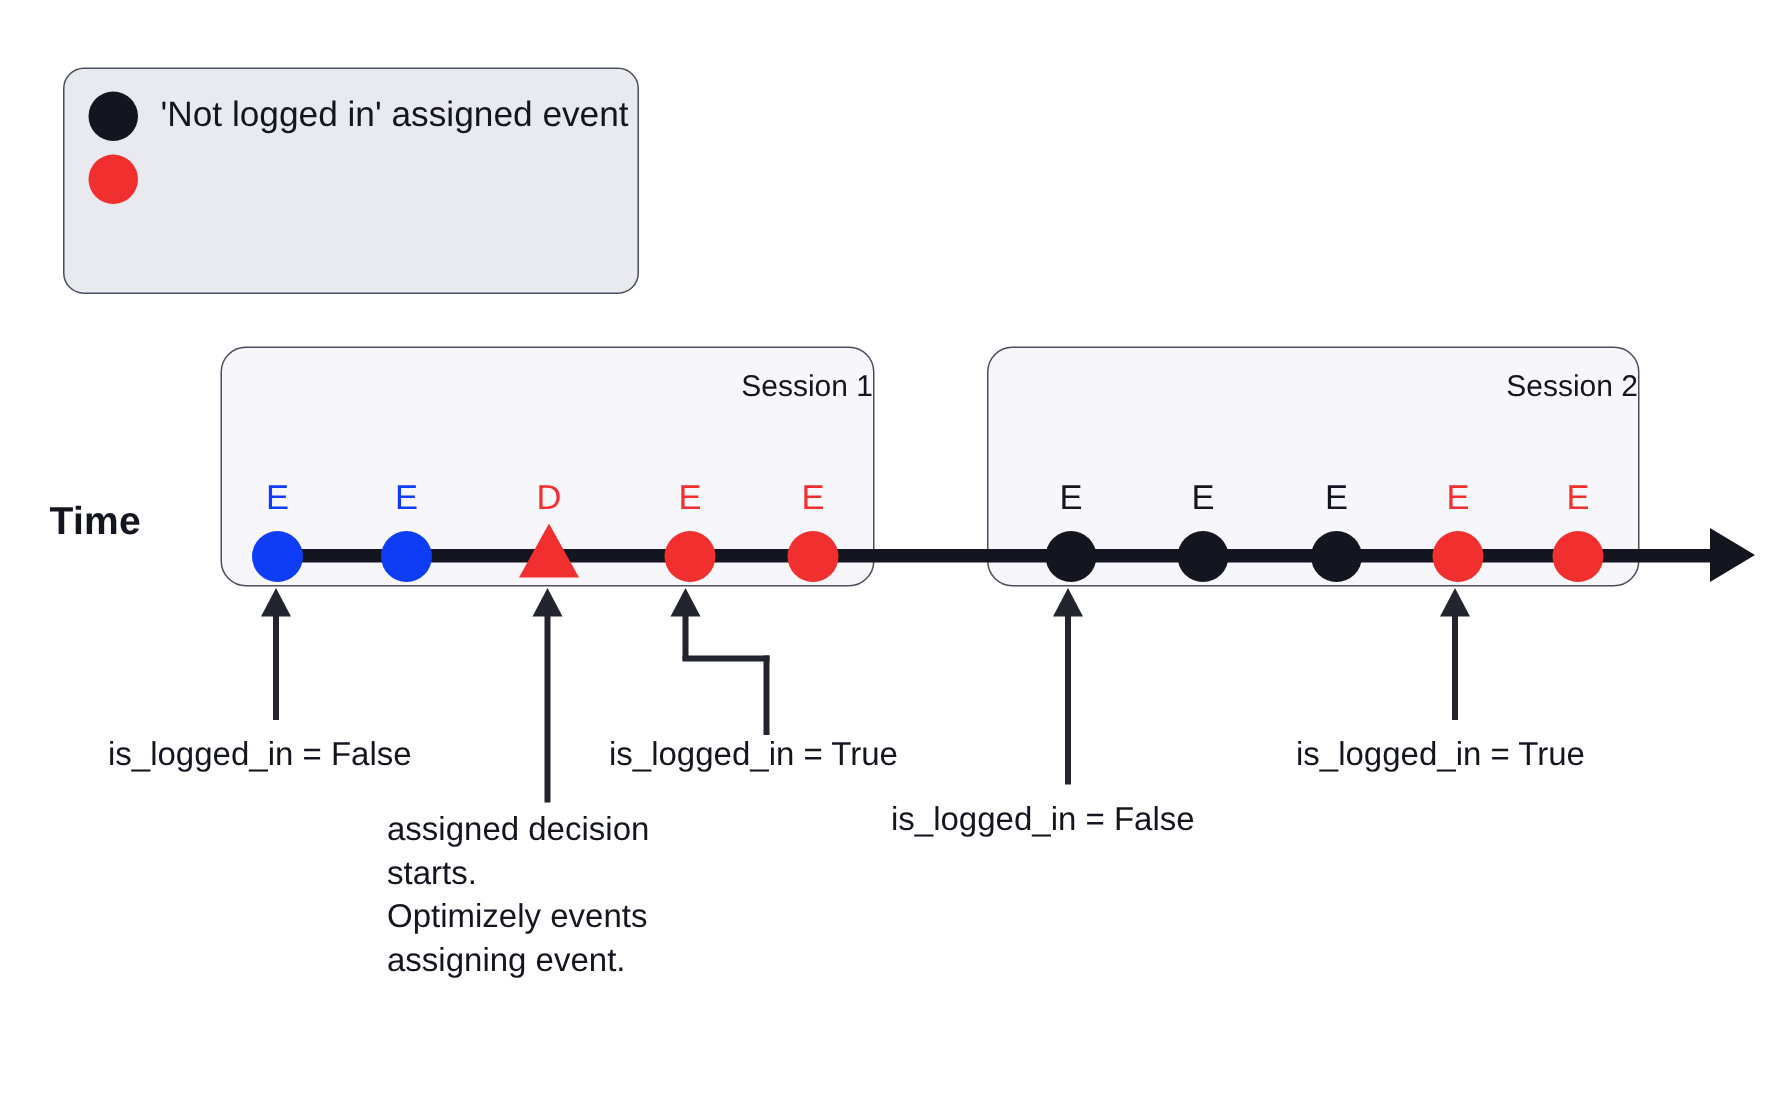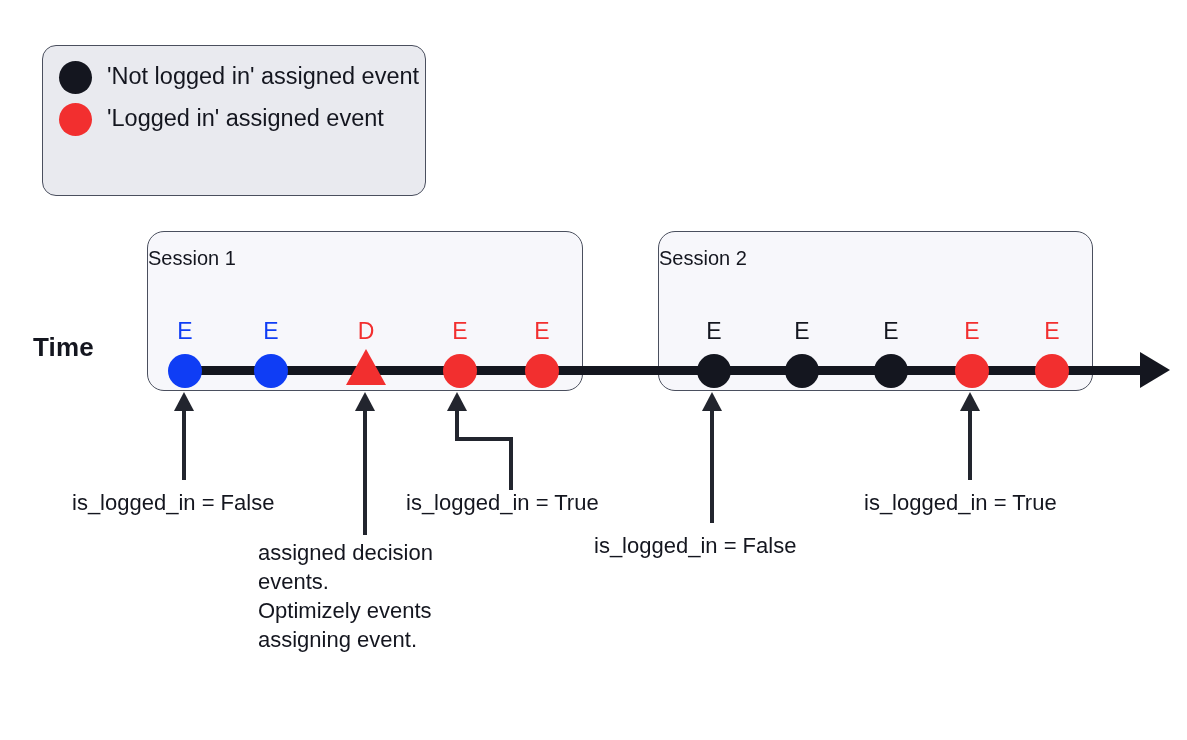--- a/index.html
+++ b/index.html
@@ -69,21 +69,21 @@
     background: #f7f7fb;
     border: 1.5px solid #4a4f5e;
     border-radius: 17px;
     box-sizing: border-box;
   }
   .session-title {
     position: absolute;
     top: 15px;
     left: 0;
     width: 100%;
-    text-align: left;
+    text-align: right;
     font-size: 20px;
     color: #14161f;
   }
 
   
   #axis-line {
     left: 176px;
     top: 366px;
     width: 970px;
     height: 9px;
@@ -155,21 +155,20 @@
 
 <div id="canvas">
 
   <div id="legend" class="abs">
     <div class="legend-row" style="top:10px;">
       <span class="legend-dot" style="background:#14161f;"></span>
       <span class="legend-label">'Not logged in' assigned event</span>
     </div>
     <div class="legend-row" style="top:52px;">
       <span class="legend-dot" style="background:#f22f2f;"></span>
-      <span class="legend-label">'Logged in' assigned event</span>
     </div>
   </div>
 
   <div id="time-label" class="abs">Time</div>
 
   <div class="abs session-box" style="left:147px; width:436px;">
     <div class="session-title">Session 1</div>
   </div>
   <div class="abs session-box" style="left:658px; width:435px;">
     <div class="session-title">Session 2</div>
@@ -209,21 +208,21 @@
   <div class="abs marker-dot" style="left:1035px; background:#f22f2f;"></div>
 
   <div class="abs callout-head" style="left:174px; top:392px;"></div>
   <div class="abs callout-stem" style="left:182px; top:410px; height:70px;"></div>
   <div class="abs caption" style="left:72px; top:492px;">is_logged_in = False</div>
 
   <div class="abs callout-head" style="left:355px; top:392px;"></div>
   <div class="abs callout-stem" style="left:363px; top:410px; height:125px;"></div>
   <div class="abs caption-block" style="left:258px; top:538px;">
     <div>assigned decision</div>
-    <div>events.</div>
+    <div>starts.</div>
     <div>Optimizely events</div>
     <div>assigning event.</div>
   </div>
 
   <div class="abs callout-head" style="left:447px; top:392px;"></div>
   <div class="abs callout-stem" style="left:455px; top:410px; height:30px;"></div>
   <div class="abs elbow-h" style="left:455px; top:437px; width:58px;"></div>
   <div class="abs callout-stem" style="left:509px; top:437px; height:53px;"></div>
   <div class="abs caption" style="left:406px; top:492px;">is_logged_in = True</div>
 

